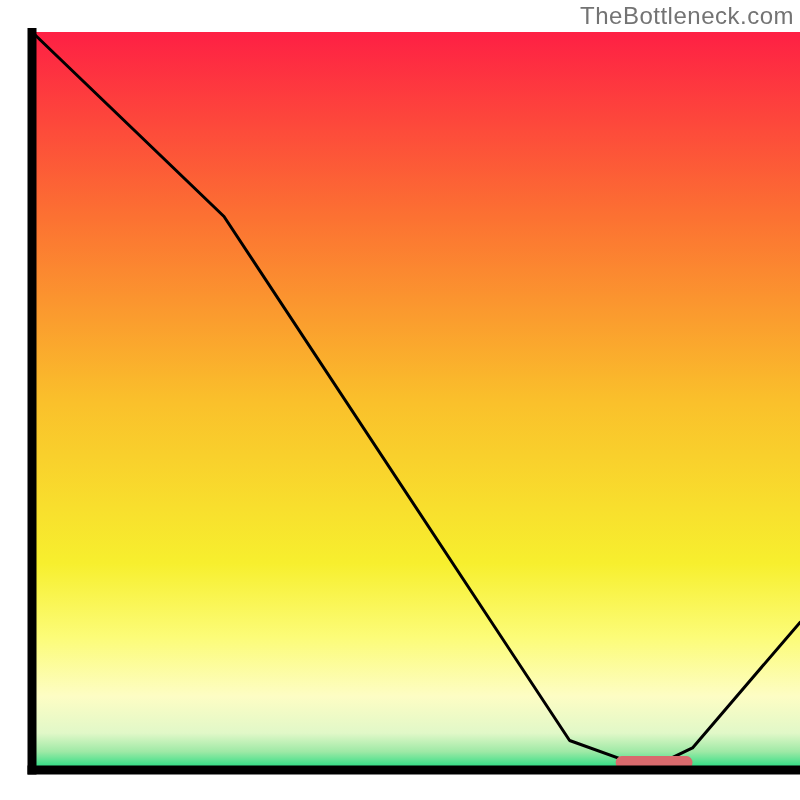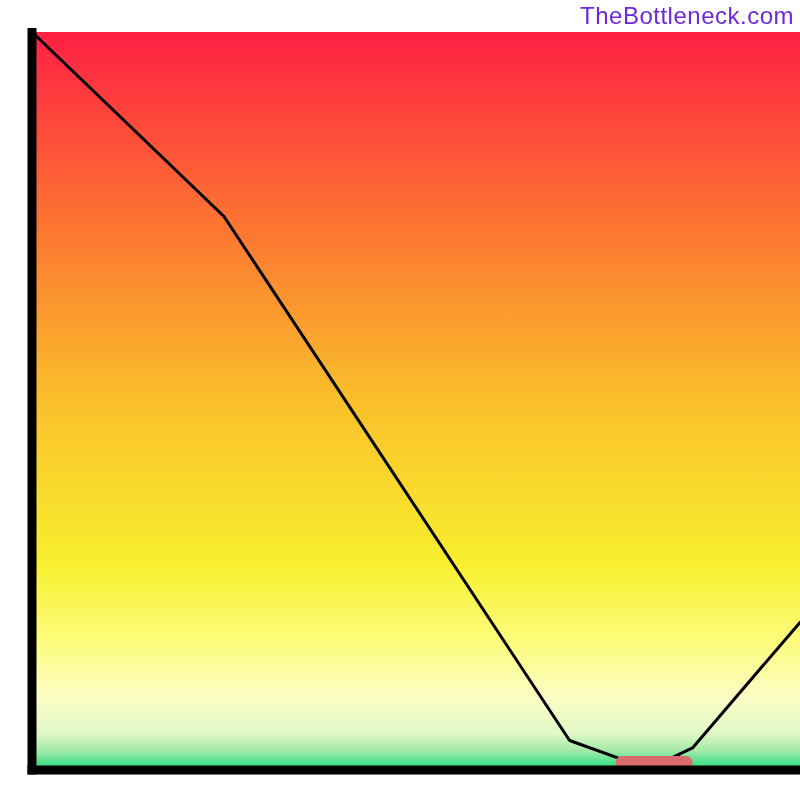--- a/index.html
+++ b/index.html
@@ -13,21 +13,21 @@
   }
   .frame {
     position: relative;
     width: 800px;
     height: 800px;
   }
   .watermark {
     position: absolute;
     top: 2px;
     right: 6px;
-    color: #6d28d9;
+    color: #737373;
     font-size: 24px;
     font-weight: normal;
     letter-spacing: 0.5px;
     z-index: 10;
   }
   svg {
     position: absolute;
     top: 0;
     left: 0;
   }

